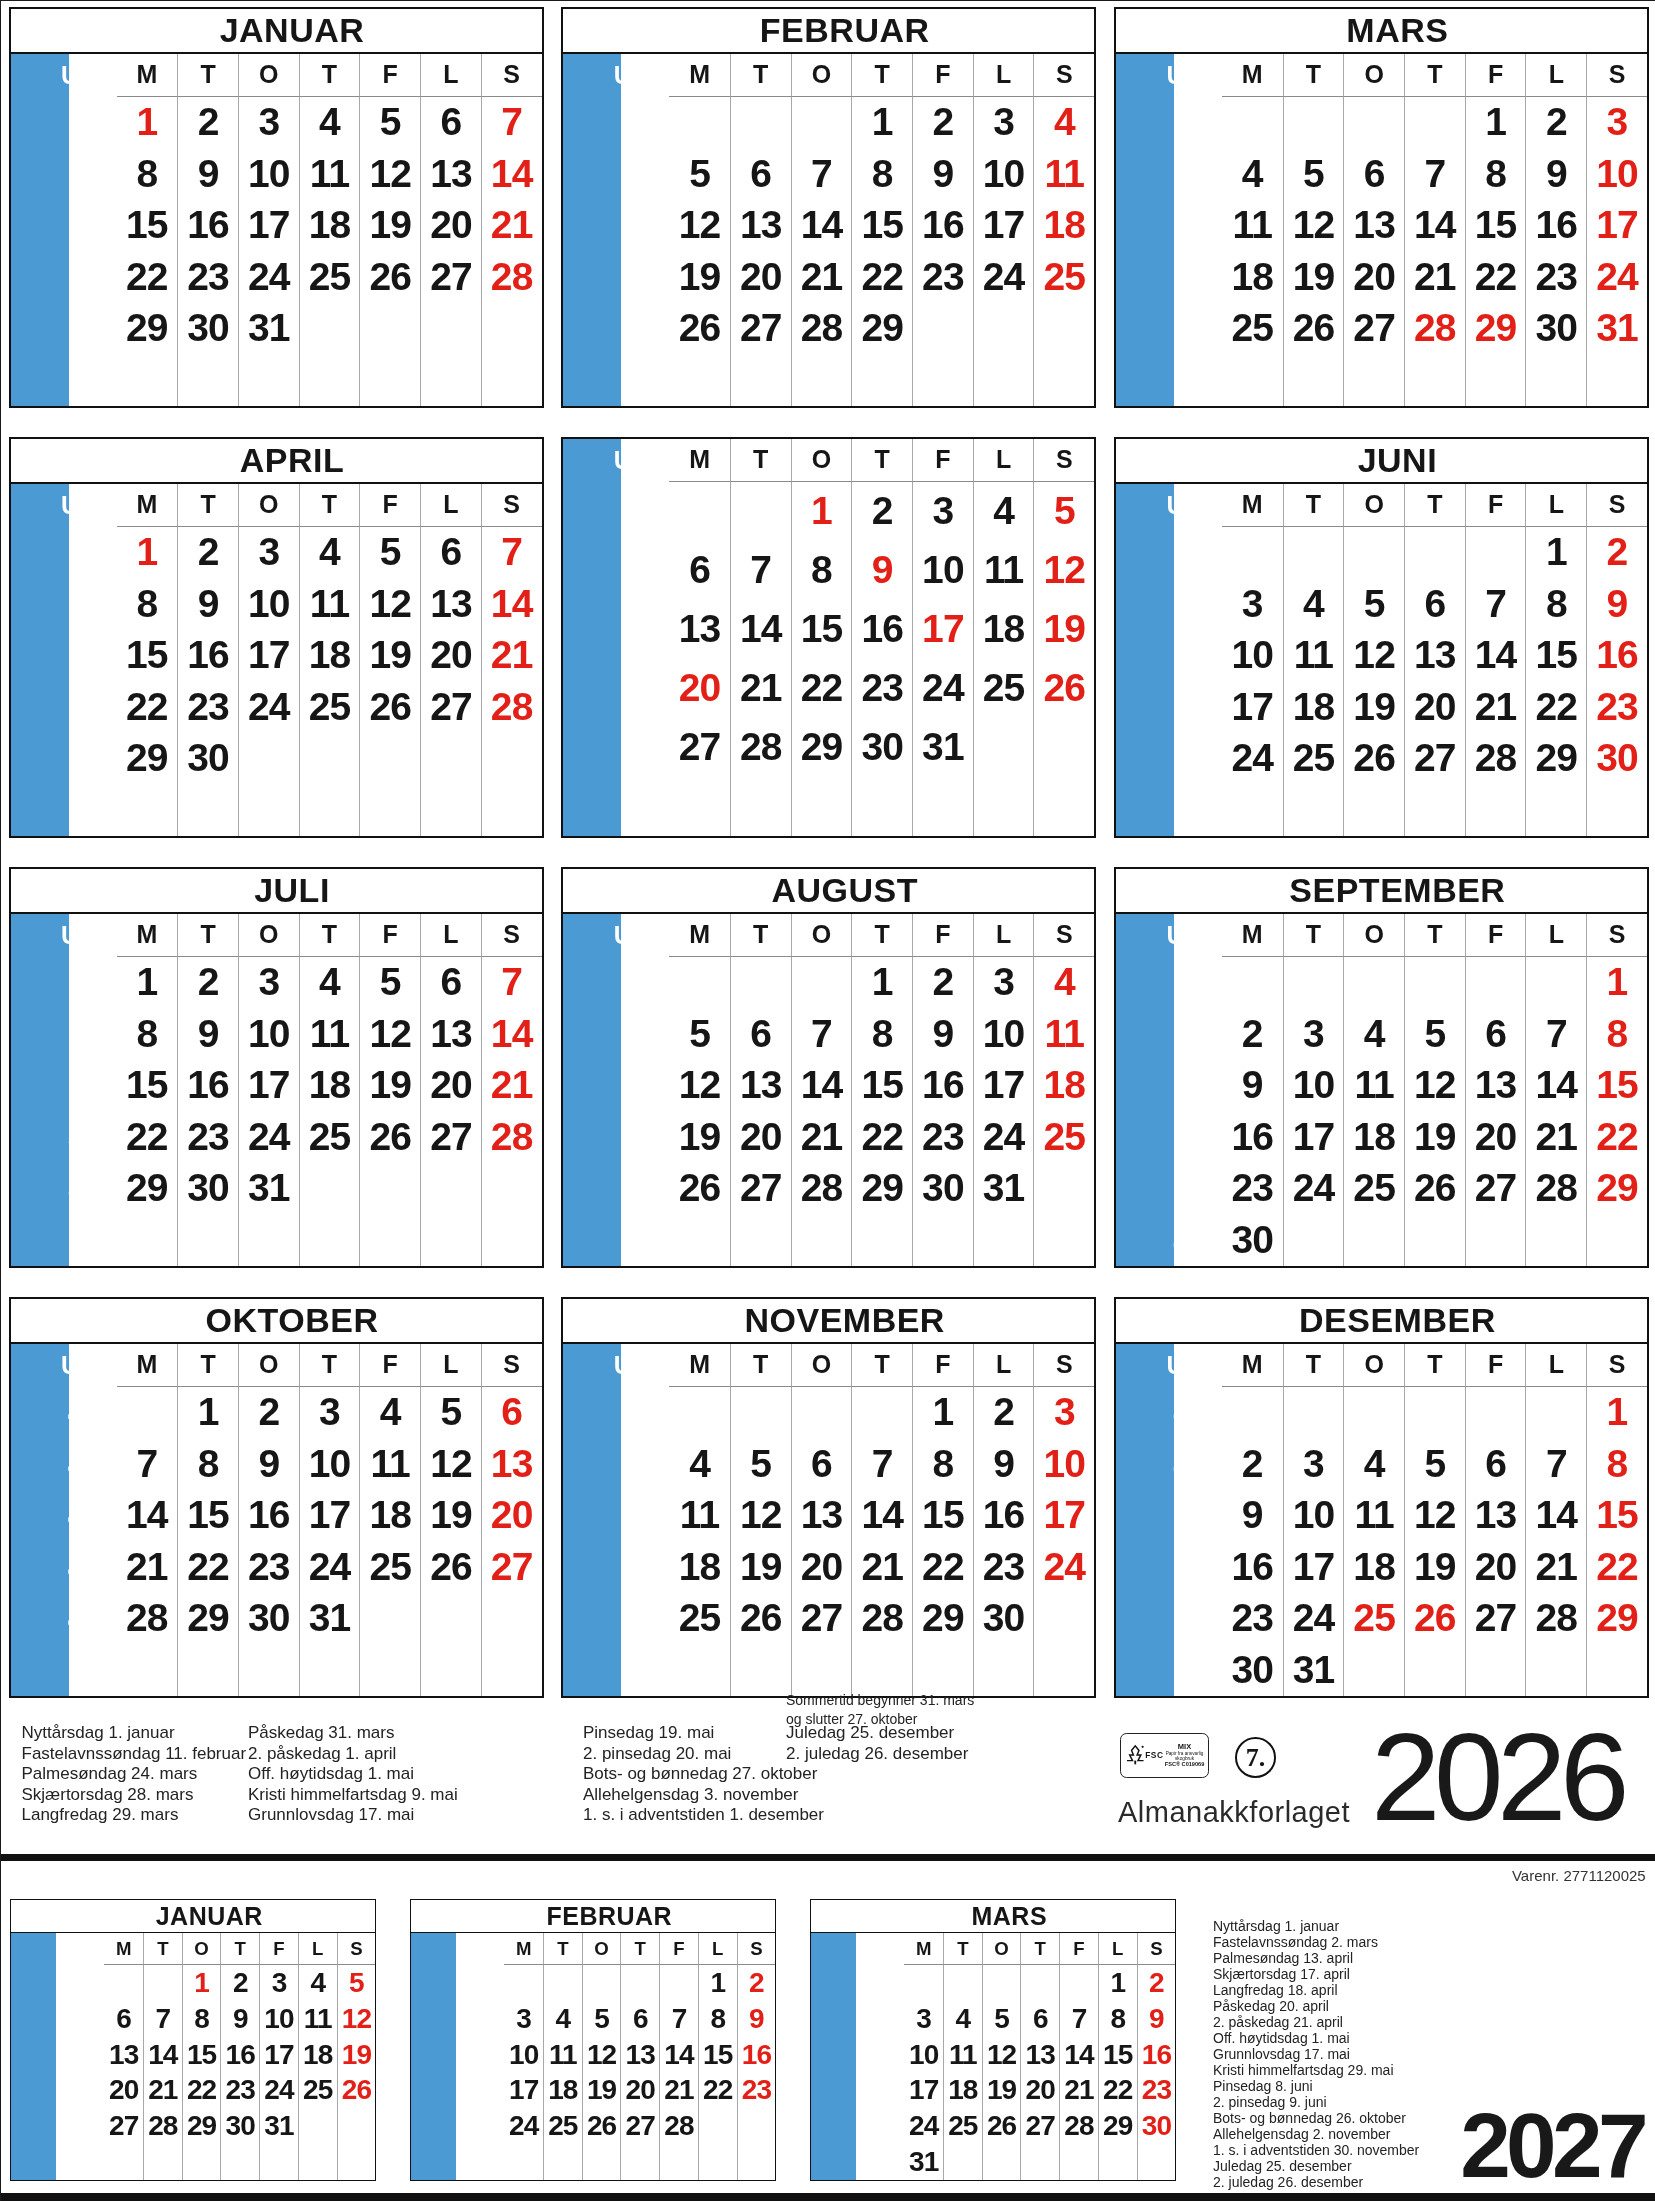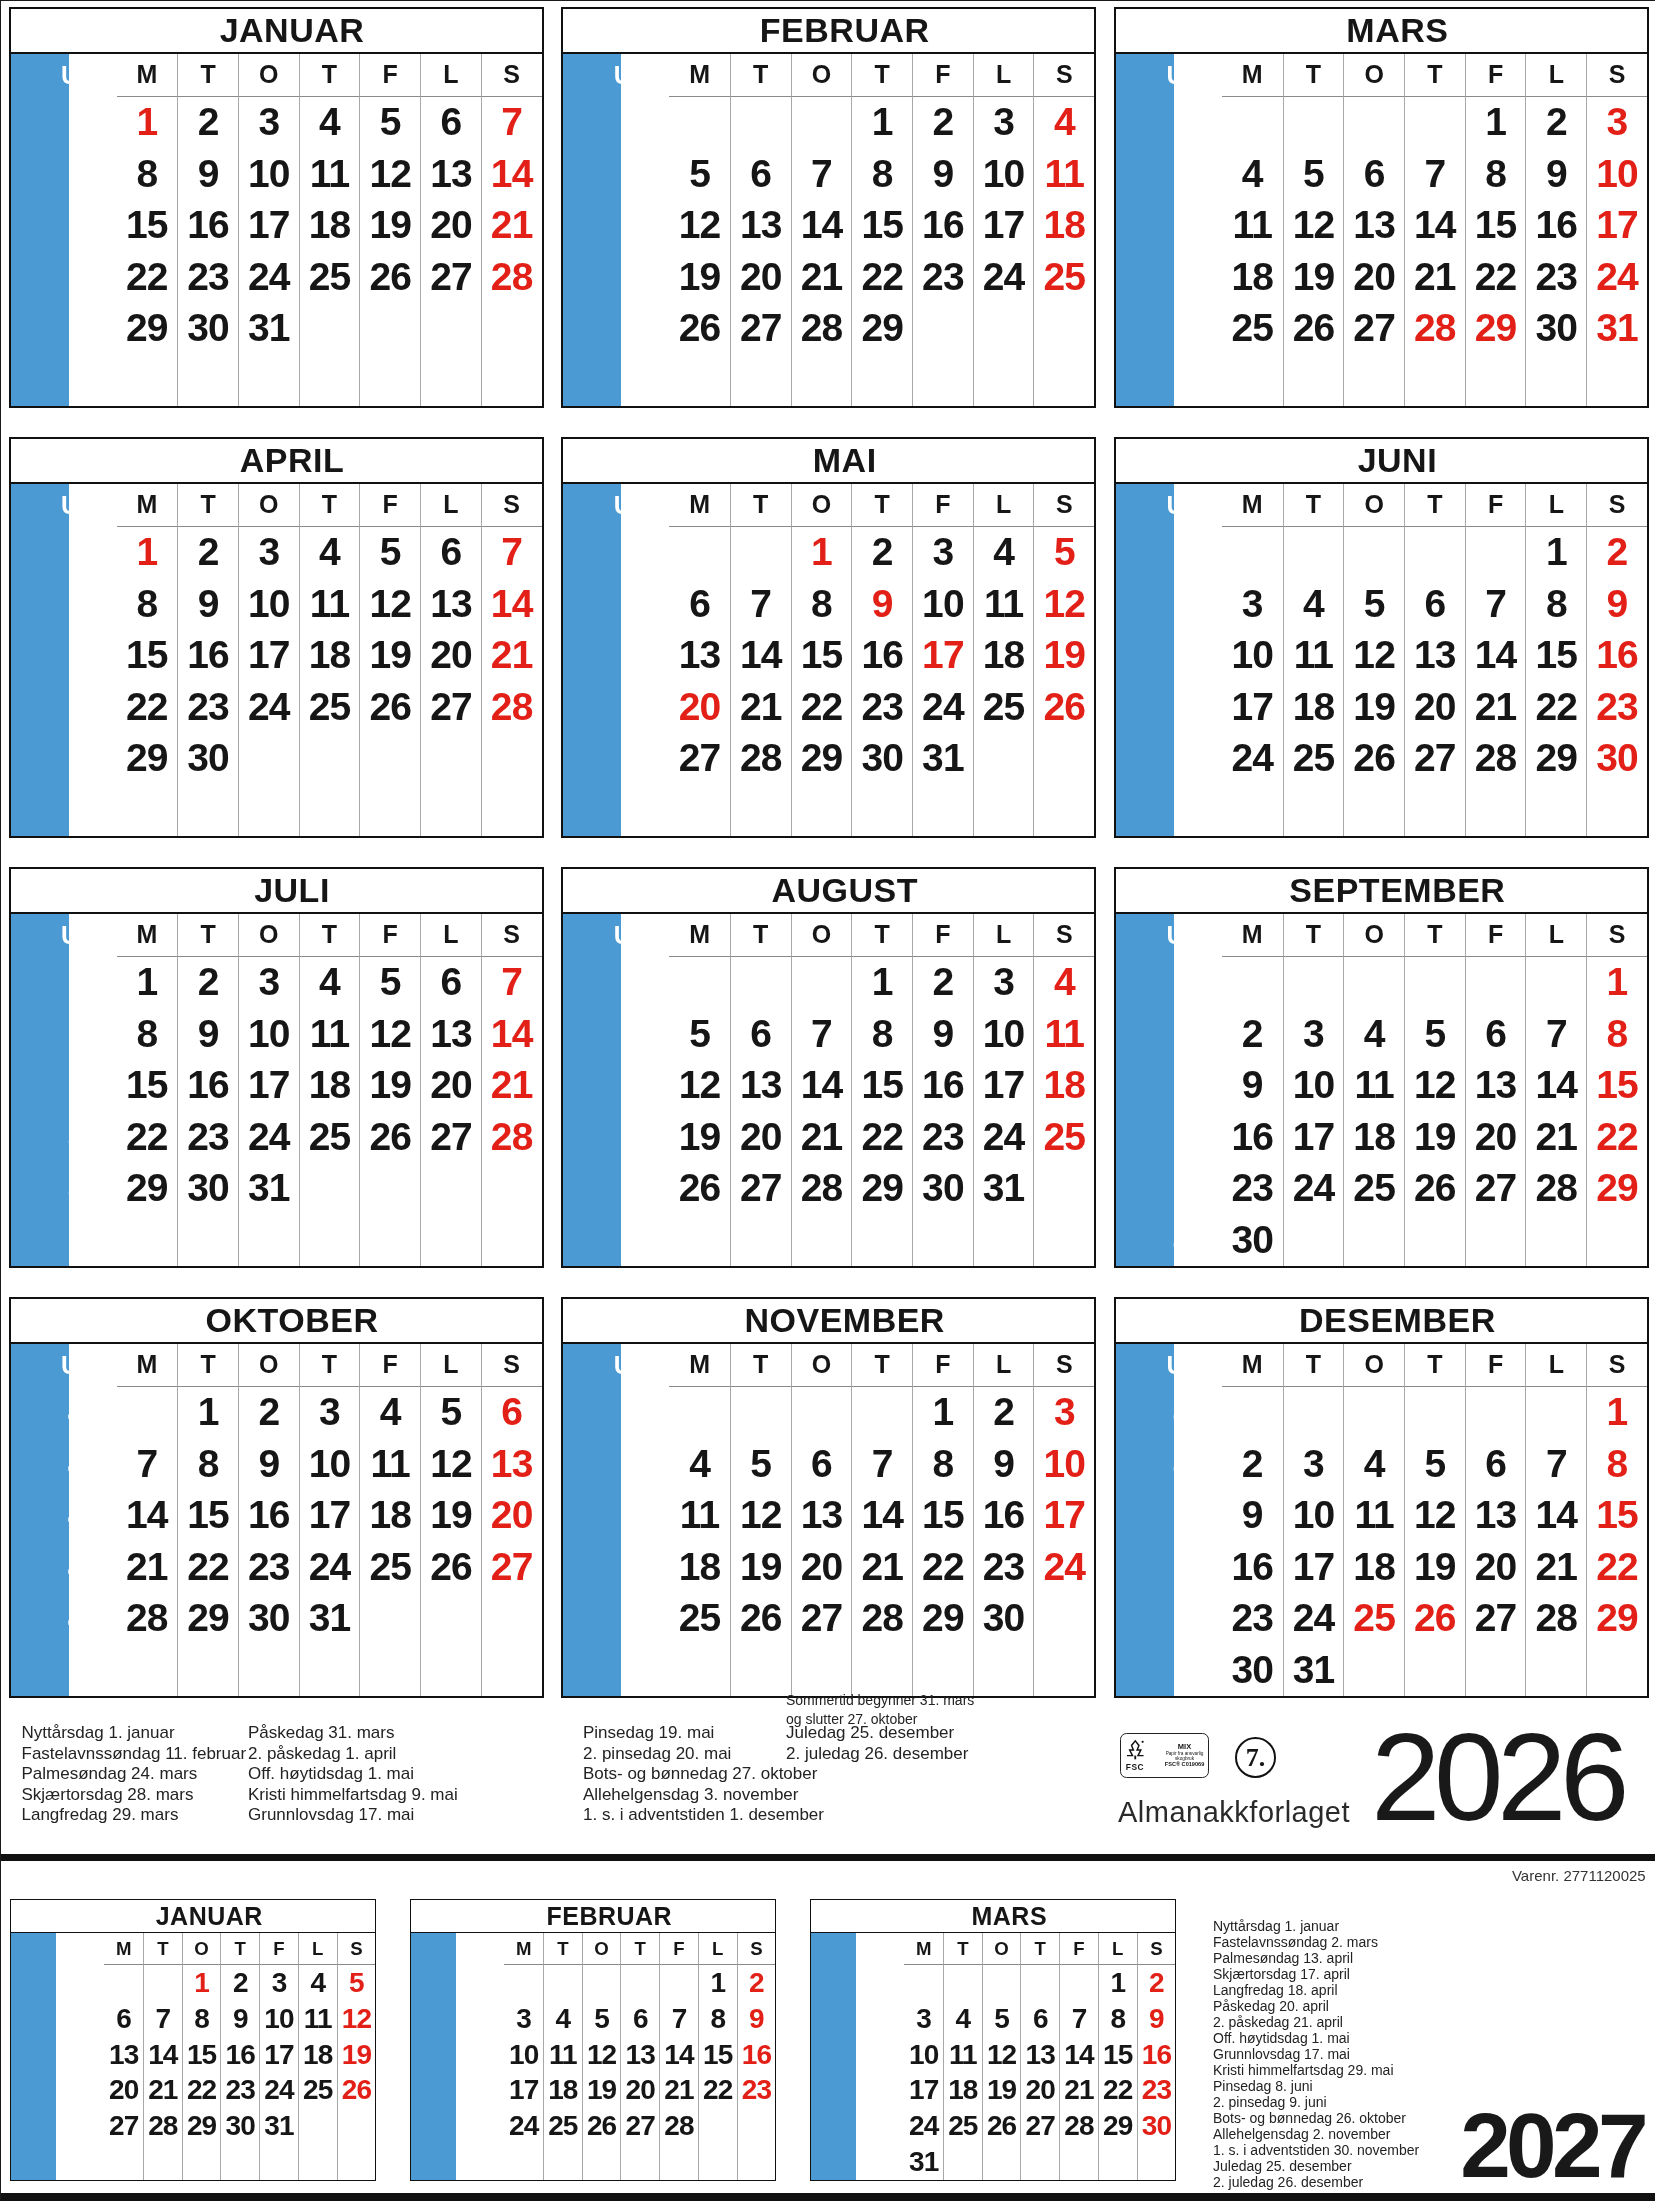--- a/index.html
+++ b/index.html
@@ -47,21 +47,21 @@
   
   .hol{position:absolute;top:1722px;font-size:17px;line-height:20.5px;color:#232323;}
   .hol div{white-space:nowrap;}
   .sommertid{position:absolute;left:785px;top:1690px;font-size:14px;line-height:18.6px;color:#232323;}
   
   .fsc{
     position:absolute;left:1119px;top:1732px;width:89px;height:45px;
     border:1.9px solid #222;border-radius:6.5px;box-sizing:border-box;
     display:flex;align-items:center;justify-content:space-between;padding:1.9px 3.7px;
   }
-  .fsc-left{display:flex;flex-direction:column;align-items:center;line-height:1;}
+  .fsc-left{display:flex;align-items:center;line-height:1;}
   .fsc-left .fsc-word{font-size:8.4px;font-weight:bold;letter-spacing:0.5px;}
   .fsc-right{display:flex;flex-direction:column;align-items:center;line-height:1;text-align:center;}
   .fsc-right .mix{font-size:7.5px;font-weight:bold;margin-bottom:1px;}
   .fsc-right .tiny{font-size:4.7px;}
   .fsc-right .code{font-size:5.6px;font-weight:bold;margin-top:0.9px;}
   .seven{
     position:absolute;left:1234px;top:1736px;width:41px;height:41px;border:2.8px solid #111;
     border-radius:50%;box-sizing:border-box;display:flex;align-items:center;justify-content:center;
     font-weight:bold;font-size:26px;font-family:"Liberation Serif",serif;
   }
@@ -345,21 +345,20 @@
           <div class="c date sep"></div>
           <div class="c date sep"></div>
           <div class="c date sep"></div>
           <div class="c date sep"></div>
           <div class="c date sep"></div>
           <div class="c date sep"></div>
         </div>
       </div>
     </div>
     <div class="month">
-      <div class="m-title">MAI</div>
       <div class="m-body">
         <div class="uke-strip"></div>
         <div class="cal">
           <div class="c hd ukehd">UKE</div>
           <div class="c hd day">M</div>
           <div class="c hd day sep">T</div>
           <div class="c hd day sep">O</div>
           <div class="c hd day sep">T</div>
           <div class="c hd day sep">F</div>
           <div class="c hd day sep">L</div>

